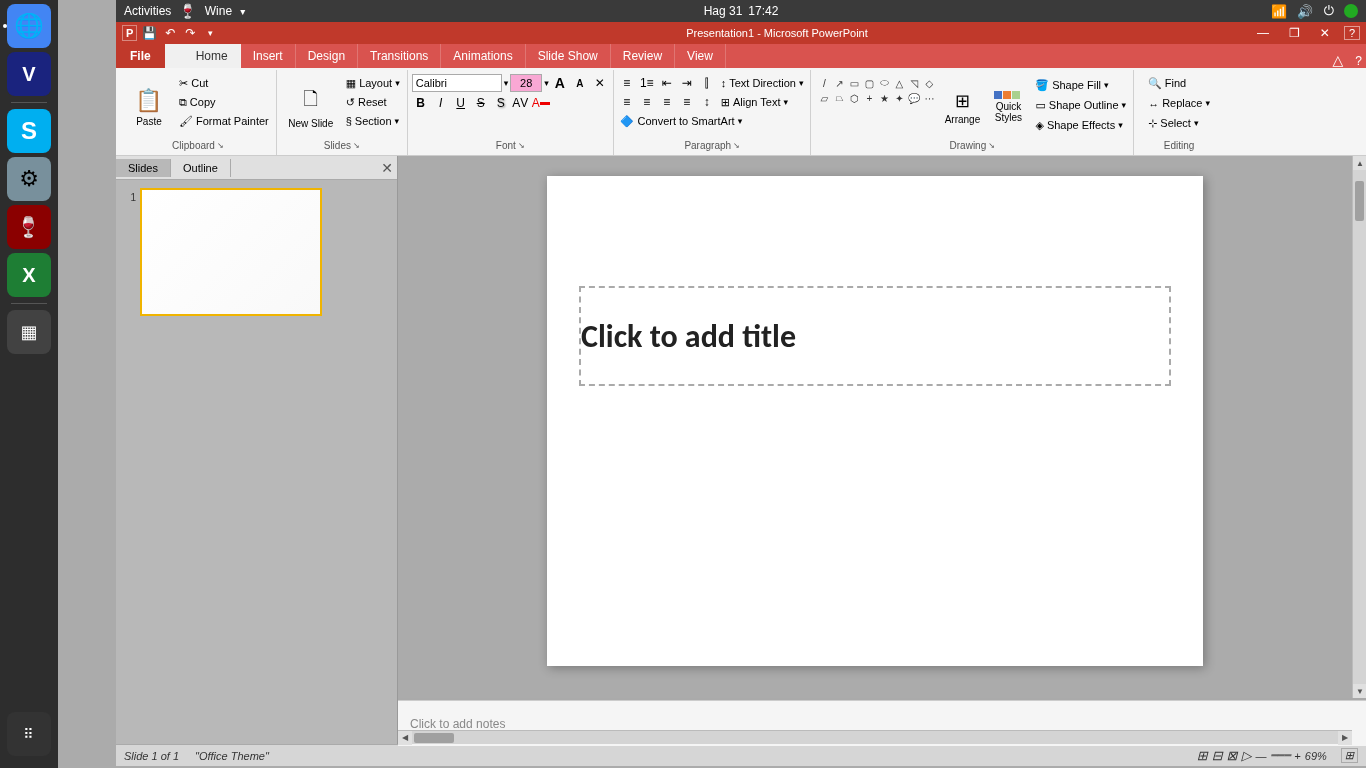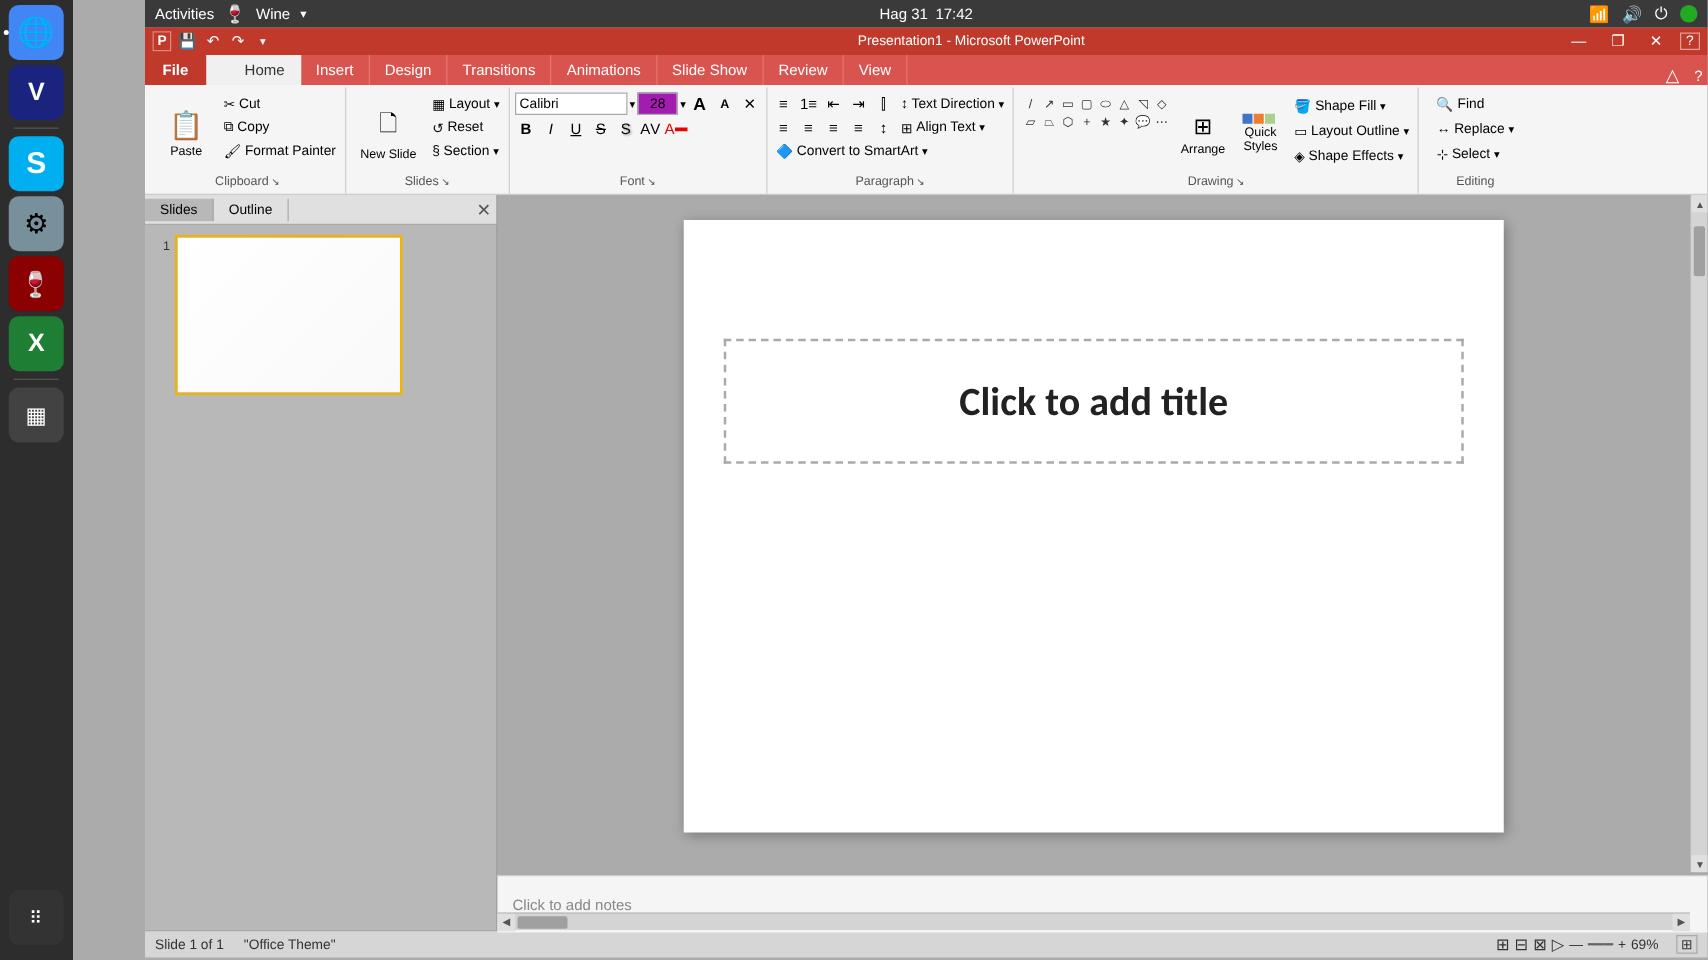--- a/index.html
+++ b/index.html
@@ -224,28 +224,28 @@
       background: white;
       box-shadow: 2px 2px 10px rgba(0,0,0,0.3);
       position: relative;
       display: flex;
       flex-direction: column;
       align-items: center;
     }
 
     .slide-title-box {
       position: absolute;
-      top: 95px;
+      top: 110px;
       left: 32px;
       right: 32px;
       height: 100px;
       border: 2px dashed #aaa;
       display: flex;
       align-items: center;
-      justify-content: center;
+      justify-content: flex-start;
     }
     .slide-title-text {
       font-size: 32px;
       font-weight: bold;
       color: #222;
       font-family: 'Calibri', Arial, sans-serif;
     }
 
     .slide-subtitle-box {
       position: absolute;
@@ -281,20 +281,21 @@
     .status-bar {
       height: 22px;
       background: #d6d6d6;
       border-top: 1px solid #aaa;
       display: flex;
       align-items: center;
       padding: 0 8px;
       justify-content: space-between;
       font-size: 11px;
       color: #333;
+      font-style: italic;
     }
     .status-left { display: flex; gap: 16px; align-items: center; }
     .status-right { display: flex; align-items: center; gap: 4px; }
 
     
     .taskbar-apps {
       position: fixed;
       left: 0;
       top: 0;
       height: 768px;
@@ -351,21 +352,21 @@
       width: 90px; height: 18px;
       border: 1px solid #aaa;
       background: white;
       font-size: 11px;
       display: flex; align-items: center;
       padding: 0 3px;
     }
     .font-size-box {
       width: 32px; height: 18px;
       border: 1px solid #aaa;
-      background: #a21caf;
+      background: #f9a8d4;
       font-size: 11px;
       display: flex; align-items: center; justify-content: center;
     }
     .font-row { display: flex; gap: 2px; align-items: center; }
     .fmt-btn {
       width: 18px; height: 18px;
       display: flex; align-items: center; justify-content: center;
       cursor: pointer;
       border-radius: 2px;
       font-size: 12px;
@@ -717,21 +718,21 @@
         </div>
 
         <div class="rb-col" style="gap:2px; padding-top:2px;">
           <div class="rb-small">
             <span>🪣</span>
             <span>Shape Fill</span>
             <span style="font-size:9px;">▾</span>
           </div>
           <div class="rb-small">
             <span>▭</span>
-            <span>Layout Outline</span>
+            <span>Shape Outline</span>
             <span style="font-size:9px;">▾</span>
           </div>
           <div class="rb-small">
             <span>◈</span>
             <span>Shape Effects</span>
             <span style="font-size:9px;">▾</span>
           </div>
         </div>
       </div>
       <div class="ribbon-group-label">

